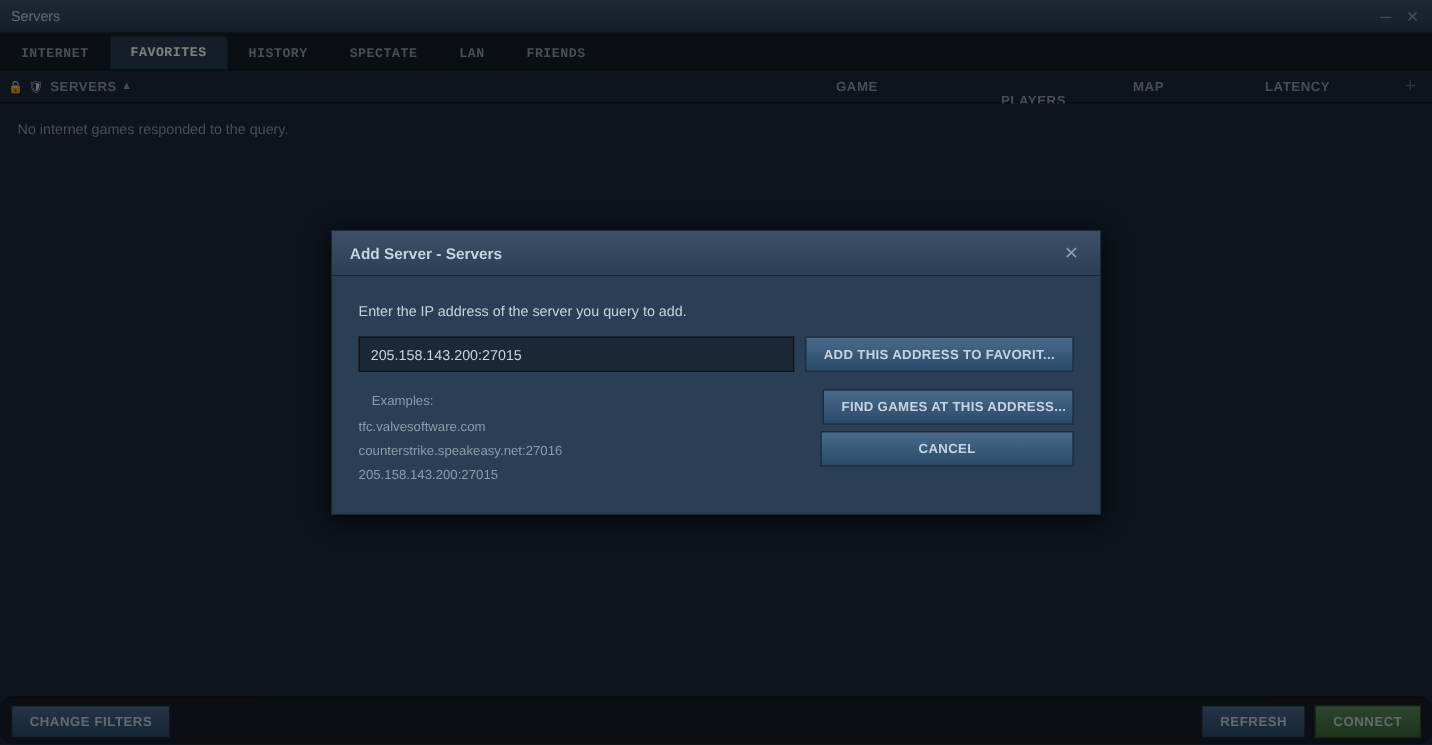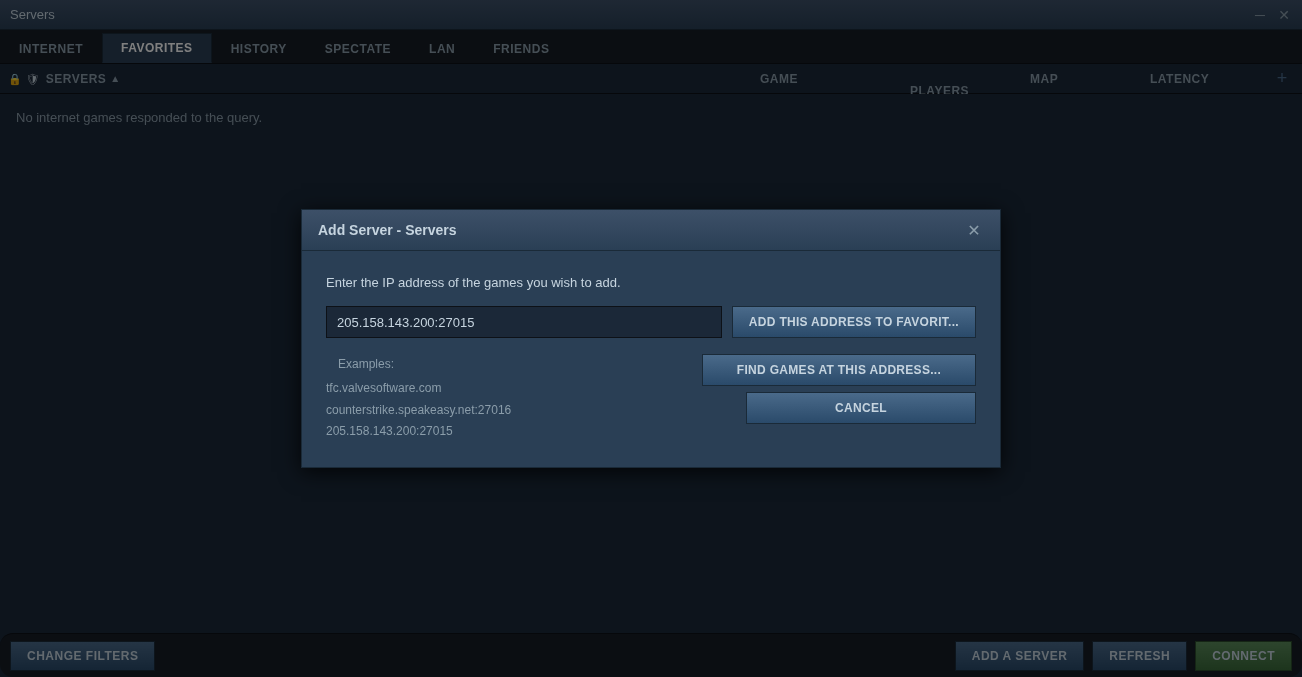--- a/index.html
+++ b/index.html
@@ -49,20 +49,21 @@
     }
 
     
     .tab-bar {
       background: #171d25;
       height: 34px;
       display: flex;
       align-items: flex-end;
       padding: 0 0;
       border-bottom: 1px solid #0d1117;
+      font-family: Liberation Mono, monospace;
     }
 
     .tab {
       padding: 7px 18px;
       font-size: 12px;
       color: #8b9daa;
       cursor: pointer;
       border: 1px solid transparent;
       border-bottom: none;
       height: 30px;
@@ -328,21 +329,21 @@
       color: #c6d4df;
       border: 1px solid #1a2a38;
       padding: 6px 16px;
       font-size: 12px;
       font-weight: bold;
       text-transform: uppercase;
       letter-spacing: 0.3px;
       cursor: pointer;
       height: 32px;
       white-space: nowrap;
-      width: 274px;
+      width: 228px;
     }
 
     .btn-cancel {
       background: linear-gradient(to bottom, #4a6a8a, #2a4a6a);
       color: #c6d4df;
       border: 1px solid #1a2a38;
       padding: 6px 16px;
       font-size: 12px;
       font-weight: bold;
       text-transform: uppercase;
@@ -412,34 +413,33 @@
 
 <div class="main-content">
   <div class="no-results">No internet games responded to the query.</div>
 </div>
 
 <div class="bottom-toolbar">
   <div class="bottom-left">
     <button class="btn">CHANGE FILTERS</button>
   </div>
   <div class="bottom-right">
-    <button class="btn">ADD A SERVER</button>
     <button class="btn">REFRESH</button>
     <button class="btn btn-connect">CONNECT</button>
   </div>
 </div>
 
 <div class="dialog-overlay">
   <div class="dialog">
     <div class="dialog-header">
       <span class="dialog-title">Add Server - Servers</span>
       <span class="dialog-close">✕</span>
     </div>
     <div class="dialog-body">
-      <div class="dialog-instruction">Enter the IP address of the games you wish to add.</div>
+      <div class="dialog-instruction">Enter the IP address of the server you query to add.</div>
       <div class="dialog-input-row">
         <input type="text" class="dialog-input" value="205.158.143.200:27015" style="">
         <button class="btn-add">ADD THIS ADDRESS TO FAVORIT...</button>
       </div>
       <div class="dialog-examples-row">
         <div class="dialog-examples">
           <div class="examples-label">Examples:</div>
           <div>tfc.valvesoftware.com</div>
           <div>counterstrike.speakeasy.net:27016</div>
           <div>205.158.143.200:27015</div>

